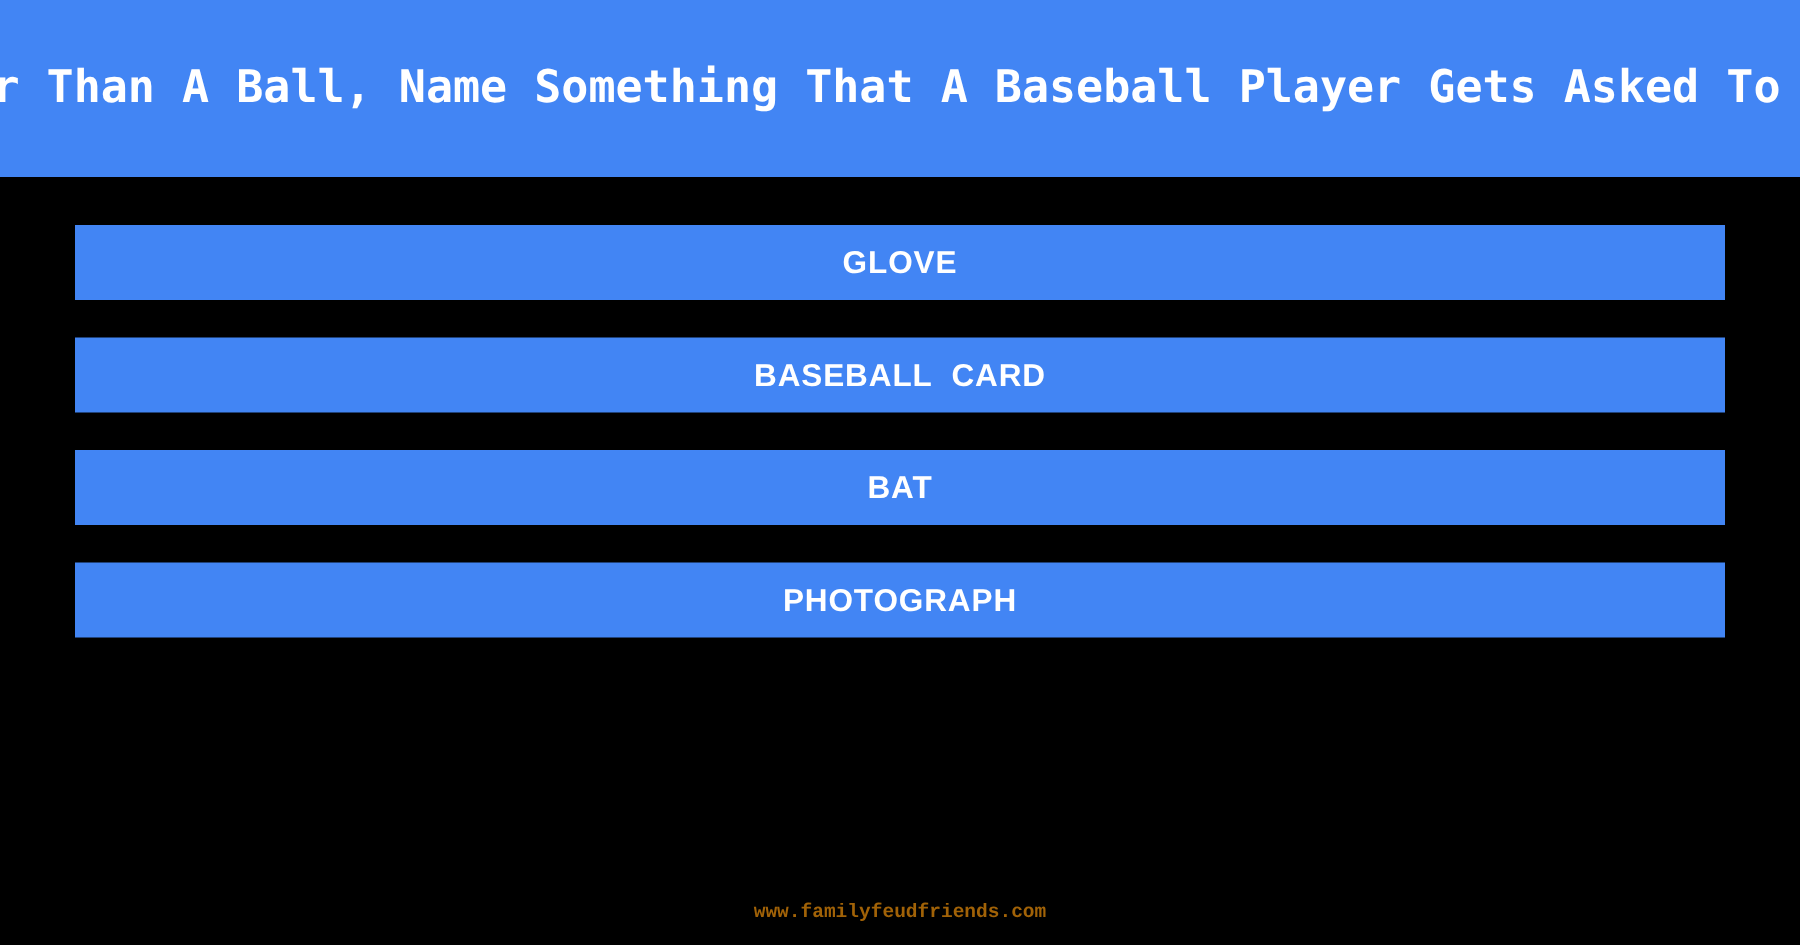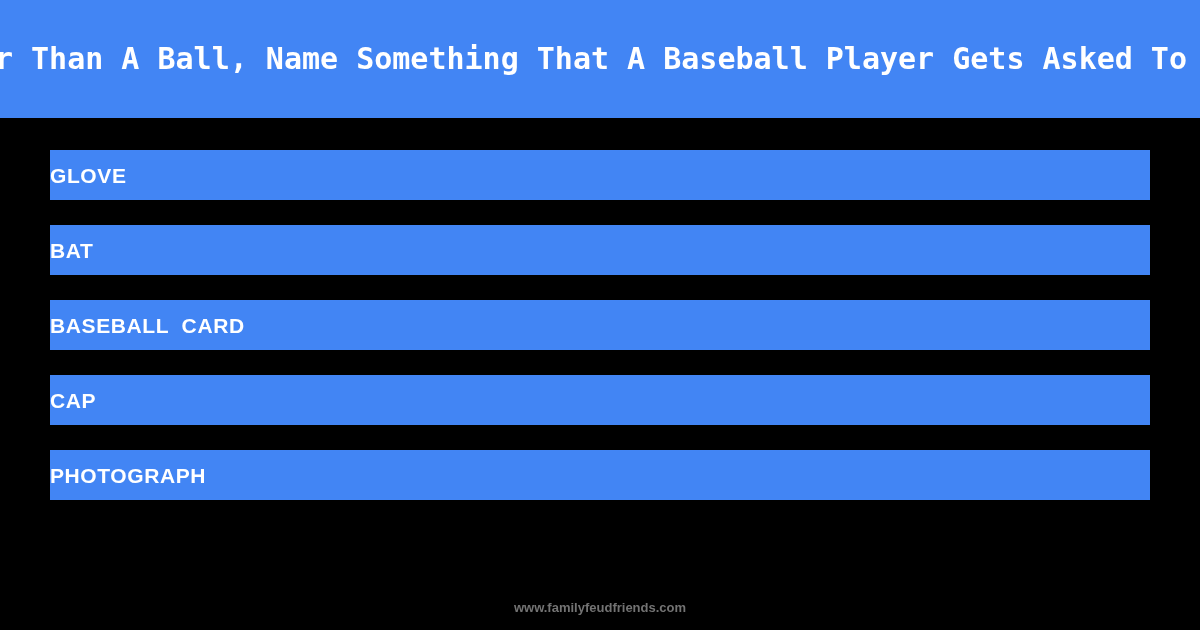--- a/index.html
+++ b/index.html
@@ -56,20 +56,21 @@
     width: 1100px;
   }
   .answer-row {
     position: relative;
     width: 1100px;
     height: 50px;
     margin-bottom: 25px;
     background: #4285f4;
     display: flex;
     align-items: center;
+    justify-content: center;
     overflow: hidden;
   }
   .answer-row:last-child { margin-bottom: 16px; }
   .answer-label {
     color: #ffffff;
     font-family: "Liberation Sans", sans-serif;
     font-weight: 700;
     font-size: 21px;
     line-height: 1;
     letter-spacing: 0.6px;
@@ -80,49 +81,46 @@
   
   .footer {
     position: absolute;
     left: 0;
     top: 598px;
     width: 1200px;
     text-align: center;
   }
   .footer-text {
     display: inline-block;
-    color: #737373;
-    font-family: Liberation Sans, sans-serif;
+    color: #a16207;
+    font-family: Liberation Mono, monospace;
     font-weight: 700;
     font-size: 13px;
     line-height: 1;
     letter-spacing: 0px;
   }
 </style>
 </head>
 <body>
 
 <div class="card">
 
   <div class="question-band">
     <div class="question-text">Other Than A Ball, Name Something That A Baseball Player Gets Asked To Sign</div>
   </div>
 
   <div class="answers">
     <div class="answer-row">
       <span class="answer-label">GLOVE</span>
     </div>
     <div class="answer-row">
-      <span class="answer-label">BAT</span>
-    </div>
-    <div class="answer-row">
       <span class="answer-label">BASEBALL  CARD</span>
     </div>
     <div class="answer-row">
-      <span class="answer-label">CAP</span>
+      <span class="answer-label">BAT</span>
     </div>
     <div class="answer-row">
       <span class="answer-label">PHOTOGRAPH</span>
     </div>
   </div>
 
   <div class="footer">
     <span class="footer-text">www.familyfeudfriends.com</span>
   </div>
 

